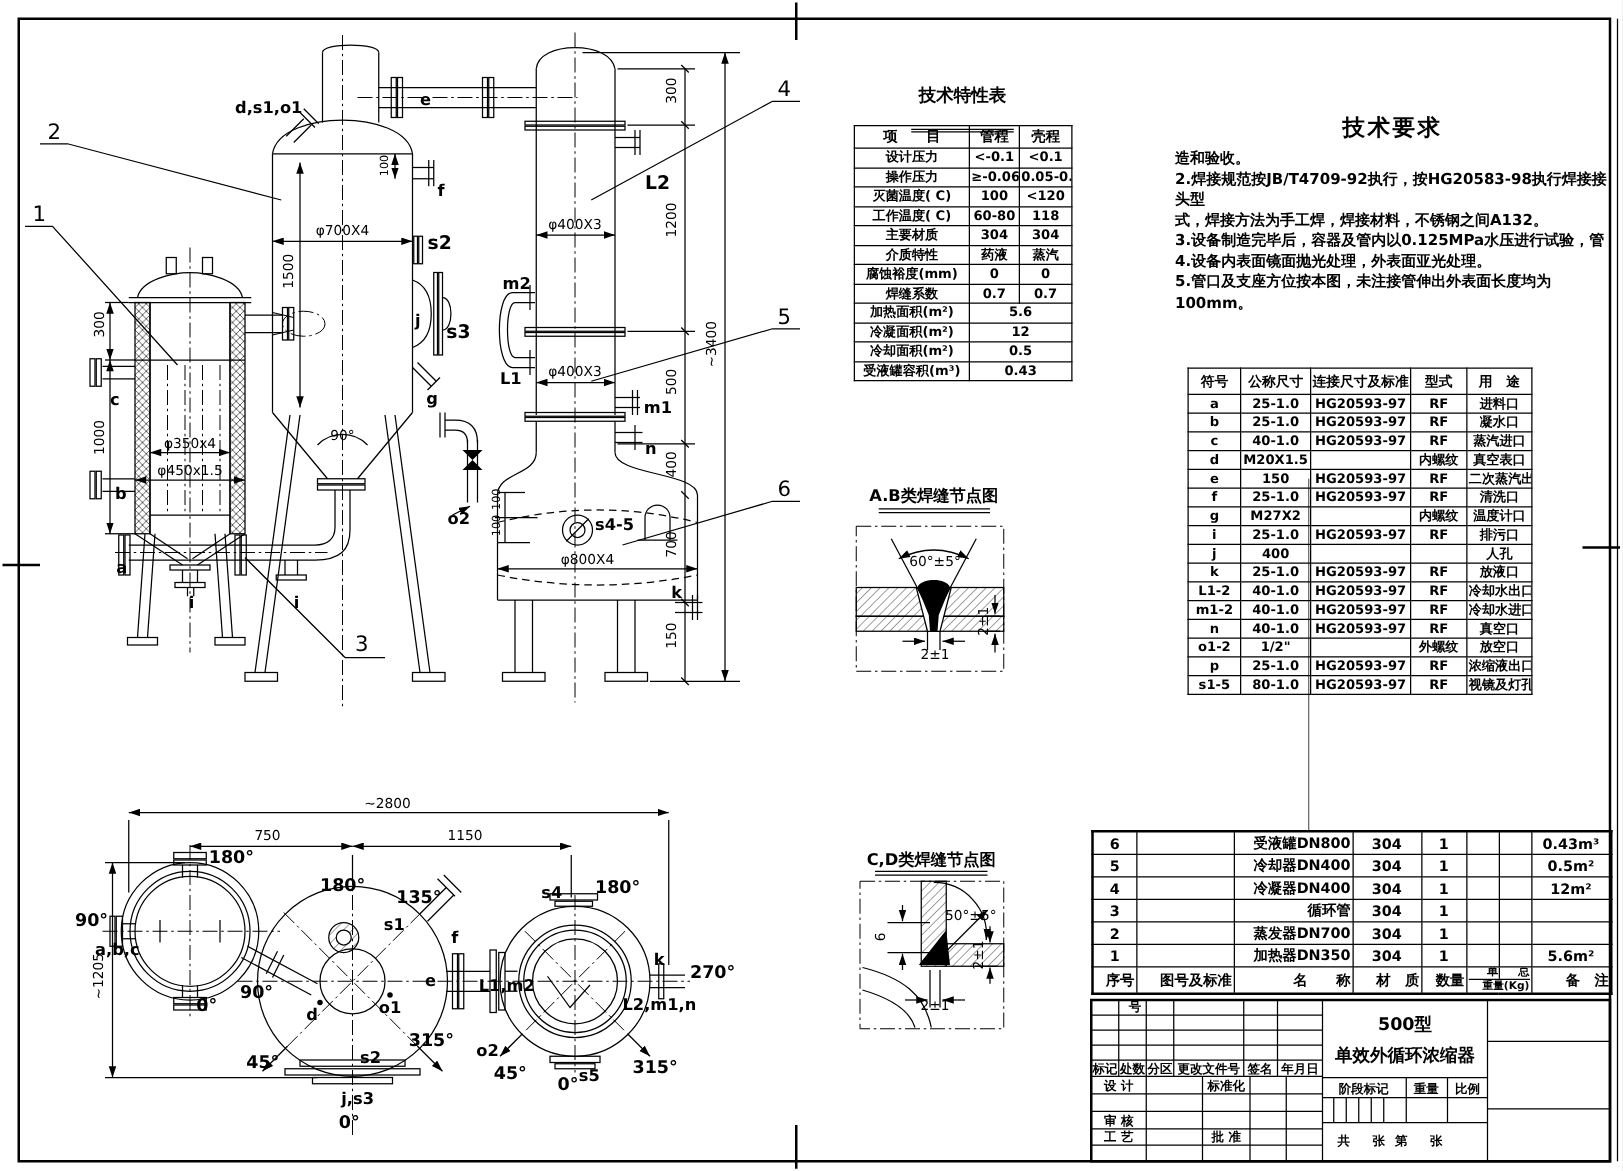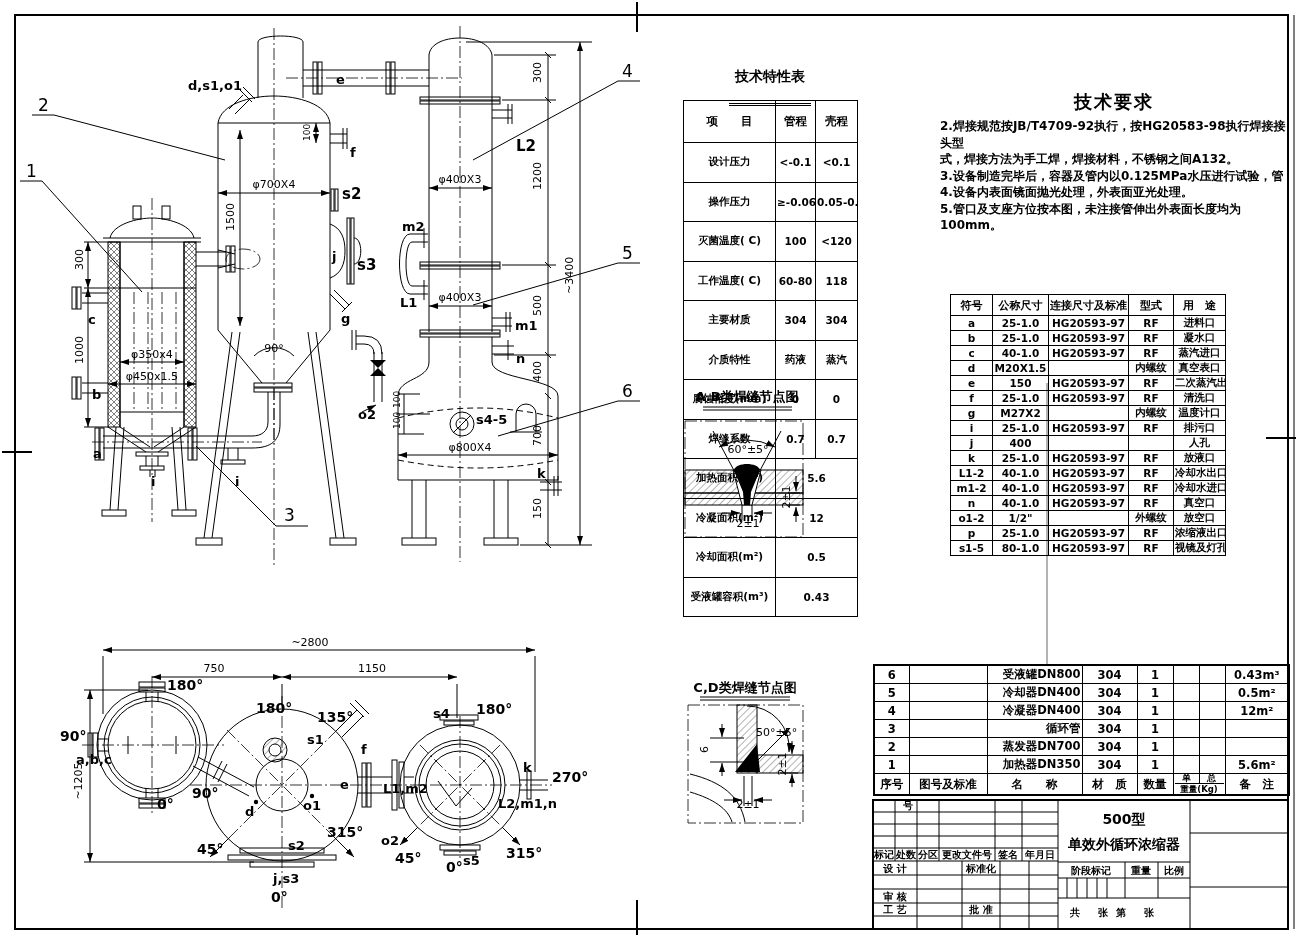--- a/index.html
+++ b/index.html
@@ -28,29 +28,29 @@
   #cad .wt{font-size:13px;font-weight:bold;}
   #cad .tb{font-size:10px;font-weight:bold;}
   #cad .tb-lg{font-size:14px;font-weight:bold;}
   
   .blk{position:absolute;}
   .ttl{font-weight:bold;text-align:center;}
   .dbl{display:inline-block;border-bottom:3px double #000;padding:0 6px 17px 6px;}
   table{border-collapse:collapse;table-layout:fixed;}
   td{border:1px solid #000;text-align:center;font-weight:bold;overflow:hidden;white-space:nowrap;}
   #techtbl{width:174px;}
-  #techtbl td{font-size:10.5px;height:14.5px;padding:12px 1px;}
+  #techtbl td{font-size:10.5px;height:14.5px;padding:0 1px;}
   #noztbl{width:275px;}
   #noztbl td{font-size:10.5px;height:13.5px;padding:0 1px;}
   #noztbl tr.thead td{height:20px;font-size:11px;}
   #techtbl tr.thead td{height:17px;font-size:11.5px;}
   #parts{width:415px;border:2px solid #000;}
   #parts td{font-size:11.5px;height:17px;padding:0 1px;}
   #parts tbody.bd td:nth-child(3){text-align:right;padding-left:5px;}
-  #parts .phead td{height:20px;}
+  #parts .phead td{height:20px;text-align:right;}
   .wcell{padding:0;}
   .wtop{display:flex;border-bottom:1px solid #000;font-size:9px;line-height:9px;}
   .wtop span{flex:1;}
   .wtop span + span{border-left:1px solid #000;}
   .wbot{font-size:8.5px;line-height:10px;}
   #req{width:348px;margin-top:42px;}
   #req .rq-title{font-size:18px;font-weight:bold;text-align:center;margin-bottom:4px;letter-spacing:2px;}
   #req .rq-lines div{font-size:12px;font-weight:bold;line-height:16.5px;}
 </style>
 </head>
@@ -660,20 +660,21 @@
         <tr>
           <td>受液罐容积(m³)</td>
           <td colspan="2">0.43</td>
         </tr>
       </tbody>
   </table>
 
   <div id="req" class="blk" style="left:940px;top:48px;">
     <div class="rq-title">技术要求</div>
     <div class="rq-lines">
+        <div>造和验收。</div>
         <div>2.焊接规范按JB/T4709-92执行，按HG20583-98执行焊接接头型</div>
         <div>式，焊接方法为手工焊，焊接材料，不锈钢之间A132。</div>
         <div>3.设备制造完毕后，容器及管内以0.125MPa水压进行试验，管</div>
         <div>4.设备内表面镜面抛光处理，外表面亚光处理。</div>
         <div>5.管口及支座方位按本图，未注接管伸出外表面长度均为</div>
         <div>100mm。</div>
       </div>
   </div>
 
   <table id="noztbl" class="blk" style="left:950px;top:294px;">

